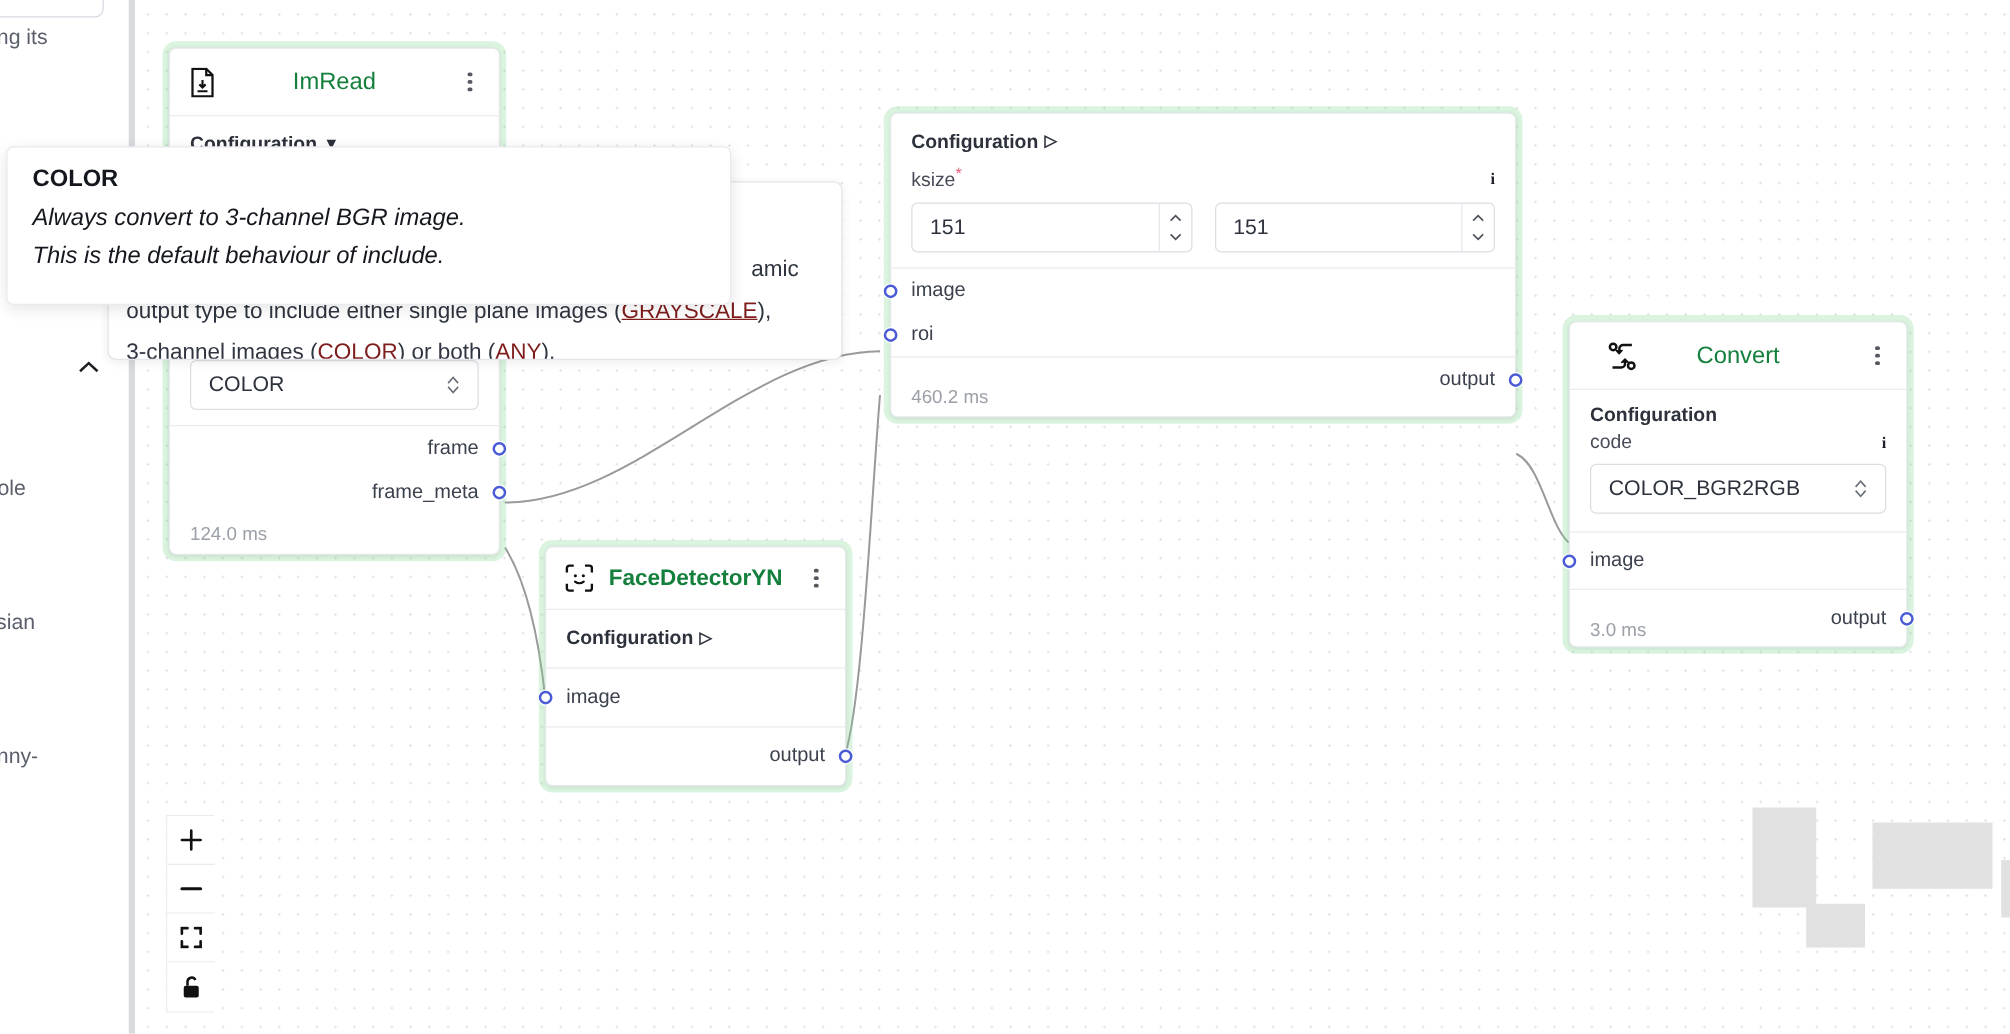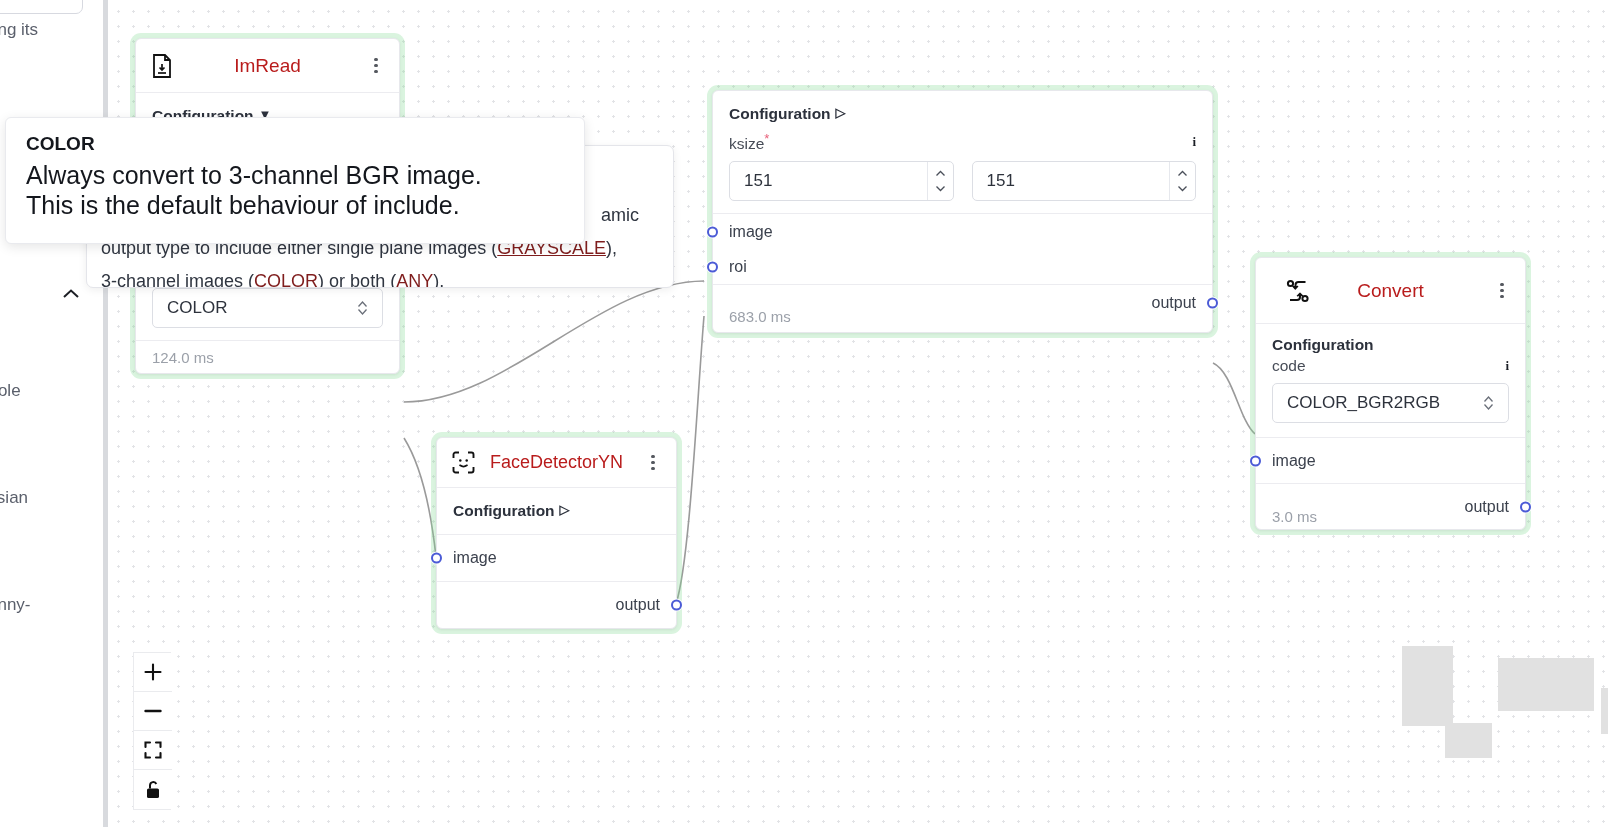--- a/index.html
+++ b/index.html
@@ -66,21 +66,21 @@
   .node-header {
     height: 54px; display: flex; align-items: center;
     border-bottom: 1px solid #ececf0; position: relative;
     padding: 0 12px;
   }
   .node-icon { width: 28px; height: 28px; display:flex; align-items:center;
                justify-content:center; color:#111; flex: 0 0 auto; }
   .node-icon svg { display:block; }
   .node-title {
     position: absolute; left: 0; right: 0; text-align: center;
-    font-size: 19px; color: #b91c1c; pointer-events: none;
+    font-size: 19px; color: #15803d; pointer-events: none;
   }
   .node-menu {
     margin-left: auto; width: 22px; height: 26px; display:flex; flex-direction:column;
     align-items:center; justify-content:center; gap:3px; color:#55585f; z-index:2;
   }
   .node-menu i { width:3.2px; height:3.2px; border-radius:50%; background:#55585f; display:block; }
 
   .node-body { padding: 14px 16px 12px 16px; border-bottom: 1px solid #ececf0; }
   .cfg-head { font-size: 15.5px; font-weight: bold; color: #2c313c; display:flex;
               align-items:flex-start; gap: 5px; }
@@ -150,21 +150,21 @@
   .doc-popup a { color: #7f1d1d; }
 
   
   .tooltip {
     position: absolute; left: 5px; top: 117px; width: 580px; height: 127px;
     background: #ffffff; border: 1px solid #e9eaee; border-radius: 6px;
     box-shadow: 0 3px 12px rgba(0,0,0,0.10);
     z-index: 60; padding: 15px 20px;
   }
   .tt-title { font-size: 19px; font-weight: bold; color: #14171d; margin-bottom: 5px; }
-  .tt-line { font-size: 25px; color: #14171d; line-height: 30px; }
+  .tt-line { font-size: 19px; color: #14171d; line-height: 30px; font-style: italic; }
 
   
   .zoom-controls {
     position: absolute; left: 133px; top: 652px; width: 38px;
     z-index: 30; background: #fff; border: 1px solid #eaebee;
   }
   .zc-btn {
     width: 38px; height: 39px; display:flex; align-items:center; justify-content:center;
     border-bottom: 1px solid #eaebee; background:#fff; color:#111;
   }
@@ -224,20 +224,30 @@
         <span class="info-i">i</span>
       </div>
       <div class="select-box">
         <span>COLOR</span>
         <span class="select-arrows">
           <svg width="11" height="16" viewBox="0 0 11 16">
             <path d="M1.5 6.5 L5.5 2 L9.5 6.5" fill="none" stroke="#6a6f79" stroke-width="1.3"></path>
             <path d="M1.5 9.5 L5.5 14 L9.5 9.5" fill="none" stroke="#6a6f79" stroke-width="1.3"></path>
           </svg>
         </span>
+      </div>
+    </div>
+    <div class="ports">
+      <div class="port-row out">
+        <span class="port-label">frame</span>
+        <span class="handle right"></span>
+      </div>
+      <div class="port-row out">
+        <span class="port-label">frame_meta</span>
+        <span class="handle right"></span>
       </div>
     </div>
     <div class="node-footer">124.0 ms</div>
   </div>
 
   <div class="node" style="left:604px; top:90px; width:501px;">
     <div class="node-body">
       <div class="cfg-head">
         <span>Configuration</span>
         <span class="cfg-caret">▷</span>
@@ -282,37 +292,37 @@
         <span class="handle left"></span>
         <span class="port-label">roi</span>
       </div>
     </div>
     <div class="ports ports-sep">
       <div class="port-row out">
         <span class="port-label">output</span>
         <span class="handle right"></span>
       </div>
     </div>
-    <div class="node-footer" style="margin-top:-20px;">683.0 ms</div>
+    <div class="node-footer" style="margin-top:-20px;">460.2 ms</div>
   </div>
 
   <div class="node" style="left:328px; top:437px; width:241px;">
     <div class="node-header" style="height:50px;">
       <span class="node-icon">
         <svg width="23" height="23" viewBox="0 0 23 23">
           <path d="M1.5 7 V3.5 a2 2 0 0 1 2 -2 H7" fill="none" stroke="#111" stroke-width="1.9"></path>
           <path d="M16 1.5 h3.5 a2 2 0 0 1 2 2 V7" fill="none" stroke="#111" stroke-width="1.9"></path>
           <path d="M21.5 16 v3.5 a2 2 0 0 1 -2 2 H16" fill="none" stroke="#111" stroke-width="1.9"></path>
           <path d="M7 21.5 H3.5 a2 2 0 0 1 -2 -2 V16" fill="none" stroke="#111" stroke-width="1.9"></path>
           <circle cx="8.3" cy="9.6" r="1.25" fill="#111"></circle>
           <circle cx="14.7" cy="9.6" r="1.25" fill="#111"></circle>
           <path d="M8 14.3 q3.5 2.6 7 0" fill="none" stroke="#111" stroke-width="1.7" stroke-linecap="round"></path>
         </svg>
       </span>
-      <span class="node-title" style="font-size:18px;">FaceDetectorYN</span>
+      <span class="node-title" style="font-size:18px;font-weight:bold;">FaceDetectorYN</span>
       <span class="node-menu">
         <i></i>
             <i></i>
             <i></i>
       </span>
     </div>
     <div class="node-body" style="padding:14px 16px;">
       <div class="cfg-head">
         <span>Configuration</span>
         <span class="cfg-caret">▷</span>
@@ -326,21 +336,21 @@
     </div>
     <div class="ports ports-sep">
       <div class="port-row out" style="height:46px;">
         <span class="port-label">output</span>
         <span class="handle right"></span>
       </div>
     </div>
   </div>
 
   <div class="node" style="left:1147px; top:257px; width:271px;">
-    <div class="node-header" style="height:66px;padding-left:28px;">
+    <div class="node-header" style="height:54px;padding-left:28px;">
       <span class="node-icon">
         <svg width="24" height="24" viewBox="0 0 24 24">
           <circle cx="4.5" cy="4.5" r="2.6" fill="none" stroke="#111" stroke-width="2"></circle>
           <circle cx="19" cy="19.5" r="2.6" fill="none" stroke="#111" stroke-width="2"></circle>
           <path d="M19.5 3 h-7 a3 3 0 0 0 -3 3 v3" fill="none" stroke="#111" stroke-width="2"></path>
           <path d="M12 7 L9.3 10 L6.6 7" fill="#111" stroke="#111" stroke-width="1.2" stroke-linejoin="round"></path>
           <path d="M4 21 h7 a3 3 0 0 0 3 -3 v-3" fill="none" stroke="#111" stroke-width="2"></path>
           <path d="M11 17.2 L14 14.2 L17 17.2" fill="#111" stroke="#111" stroke-width="1.2" stroke-linejoin="round"></path>
         </svg>
       </span>

